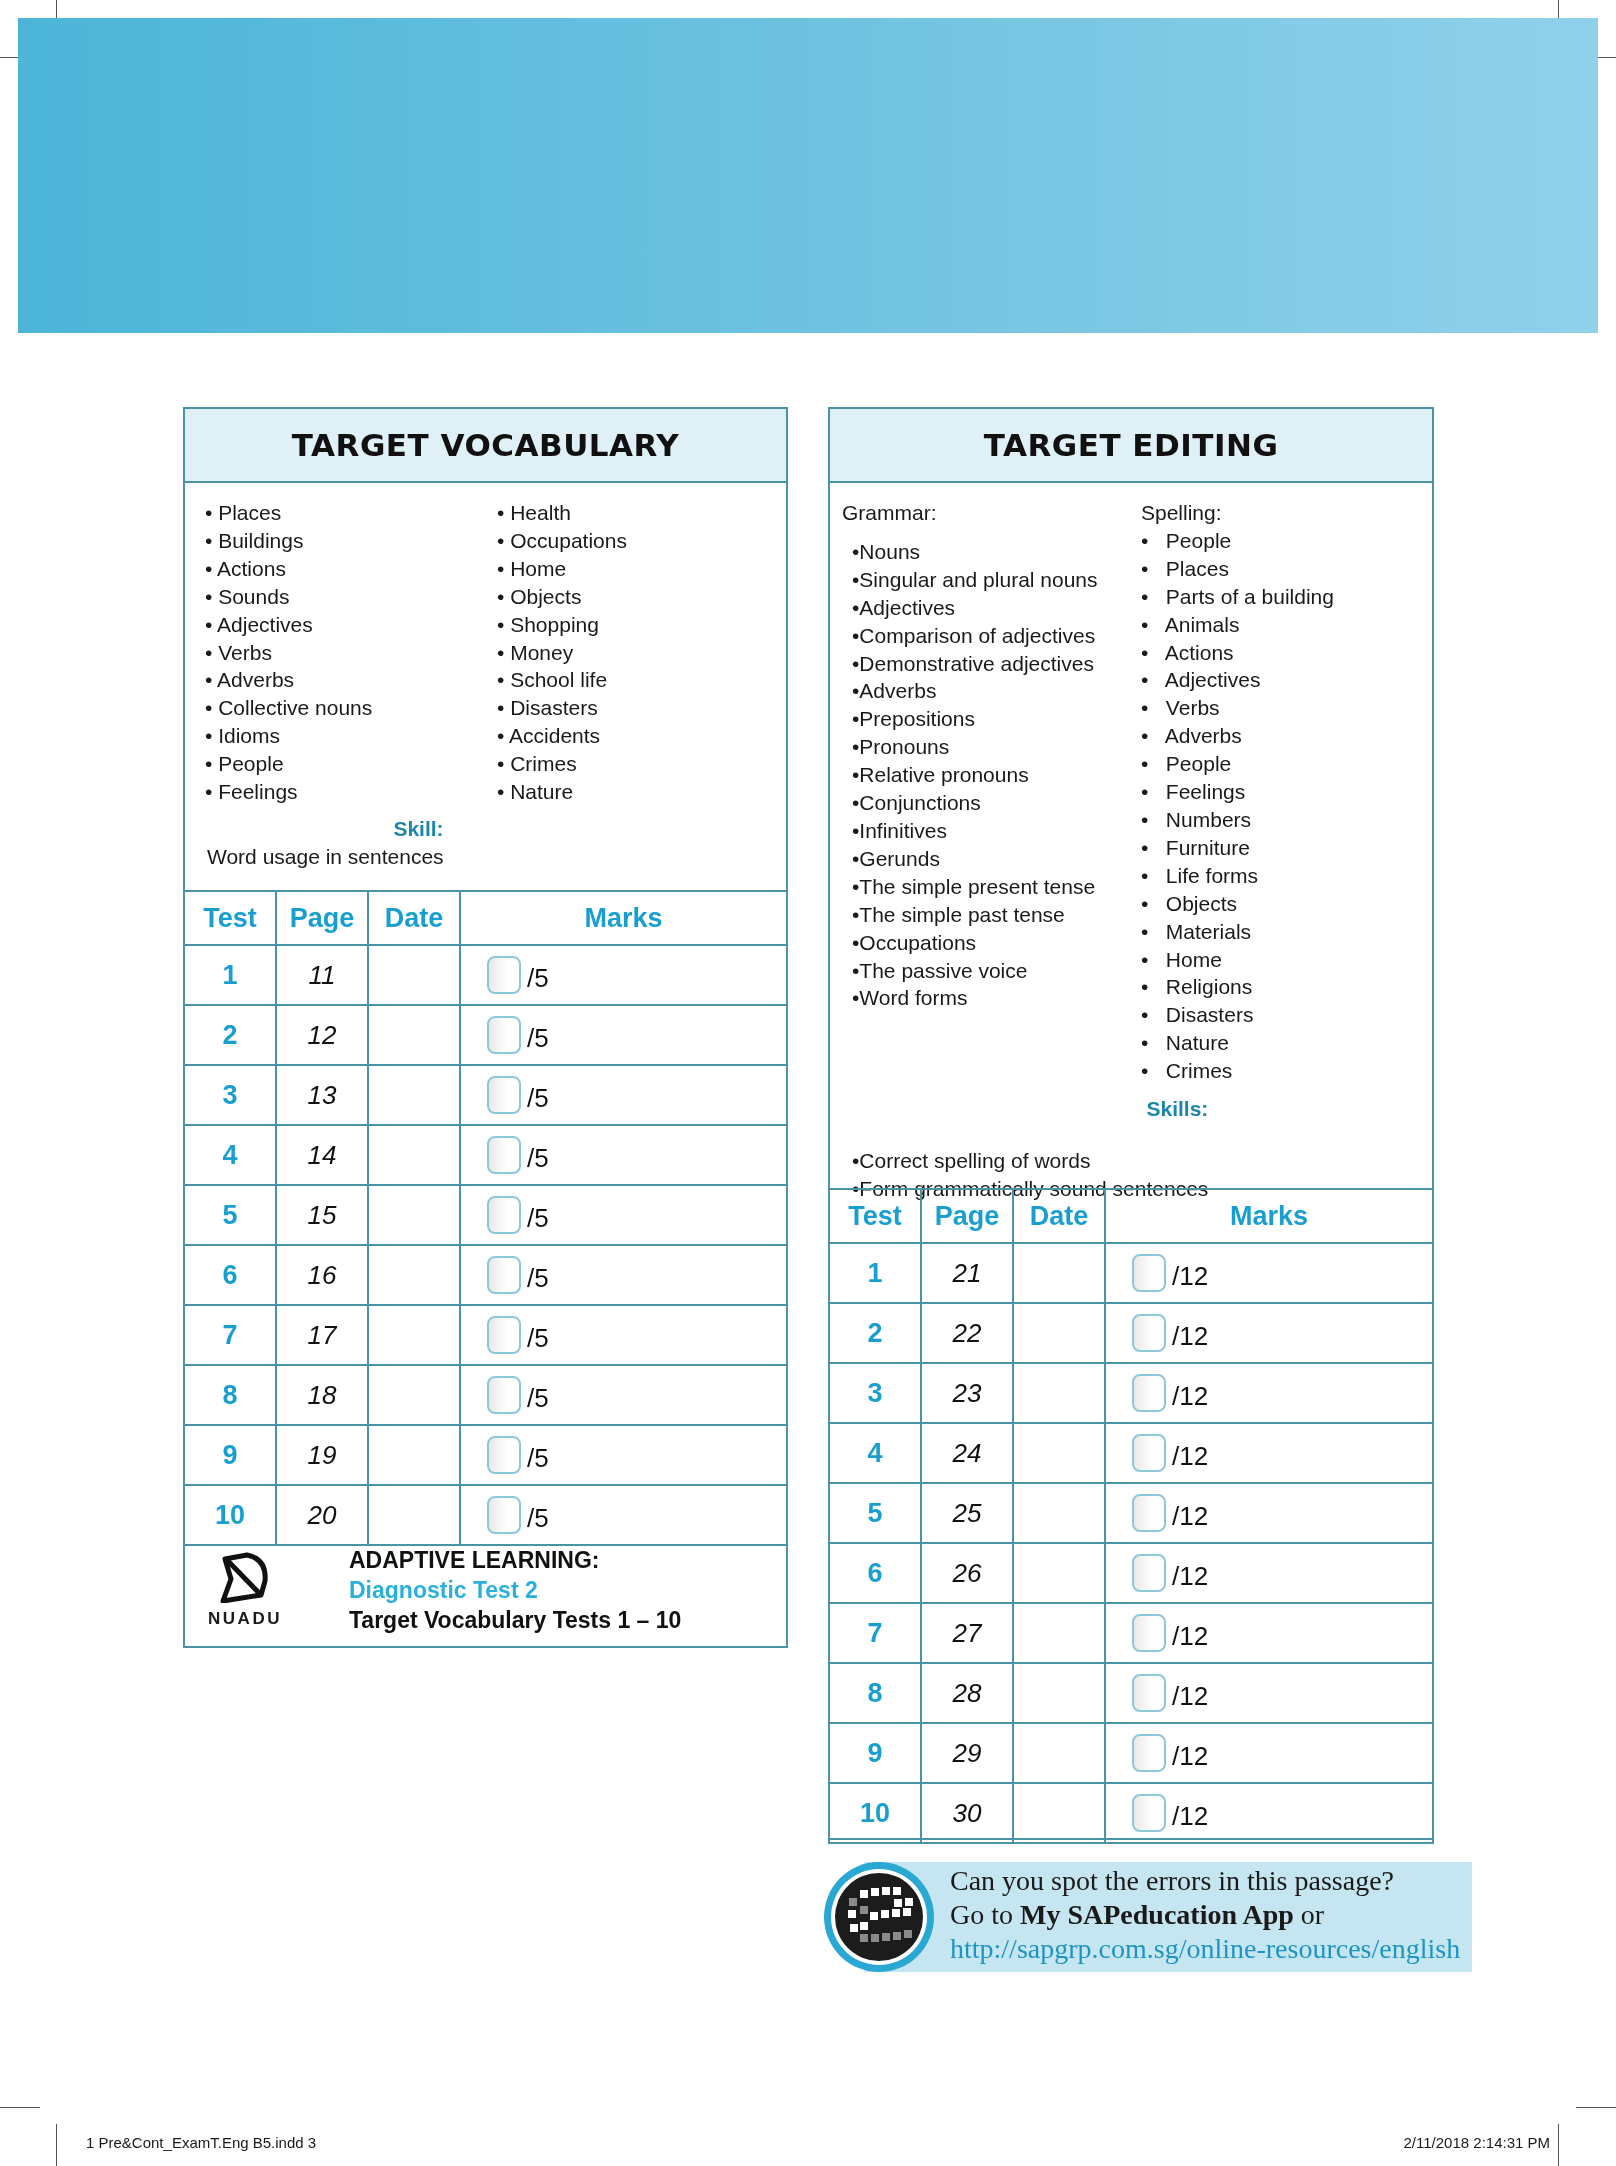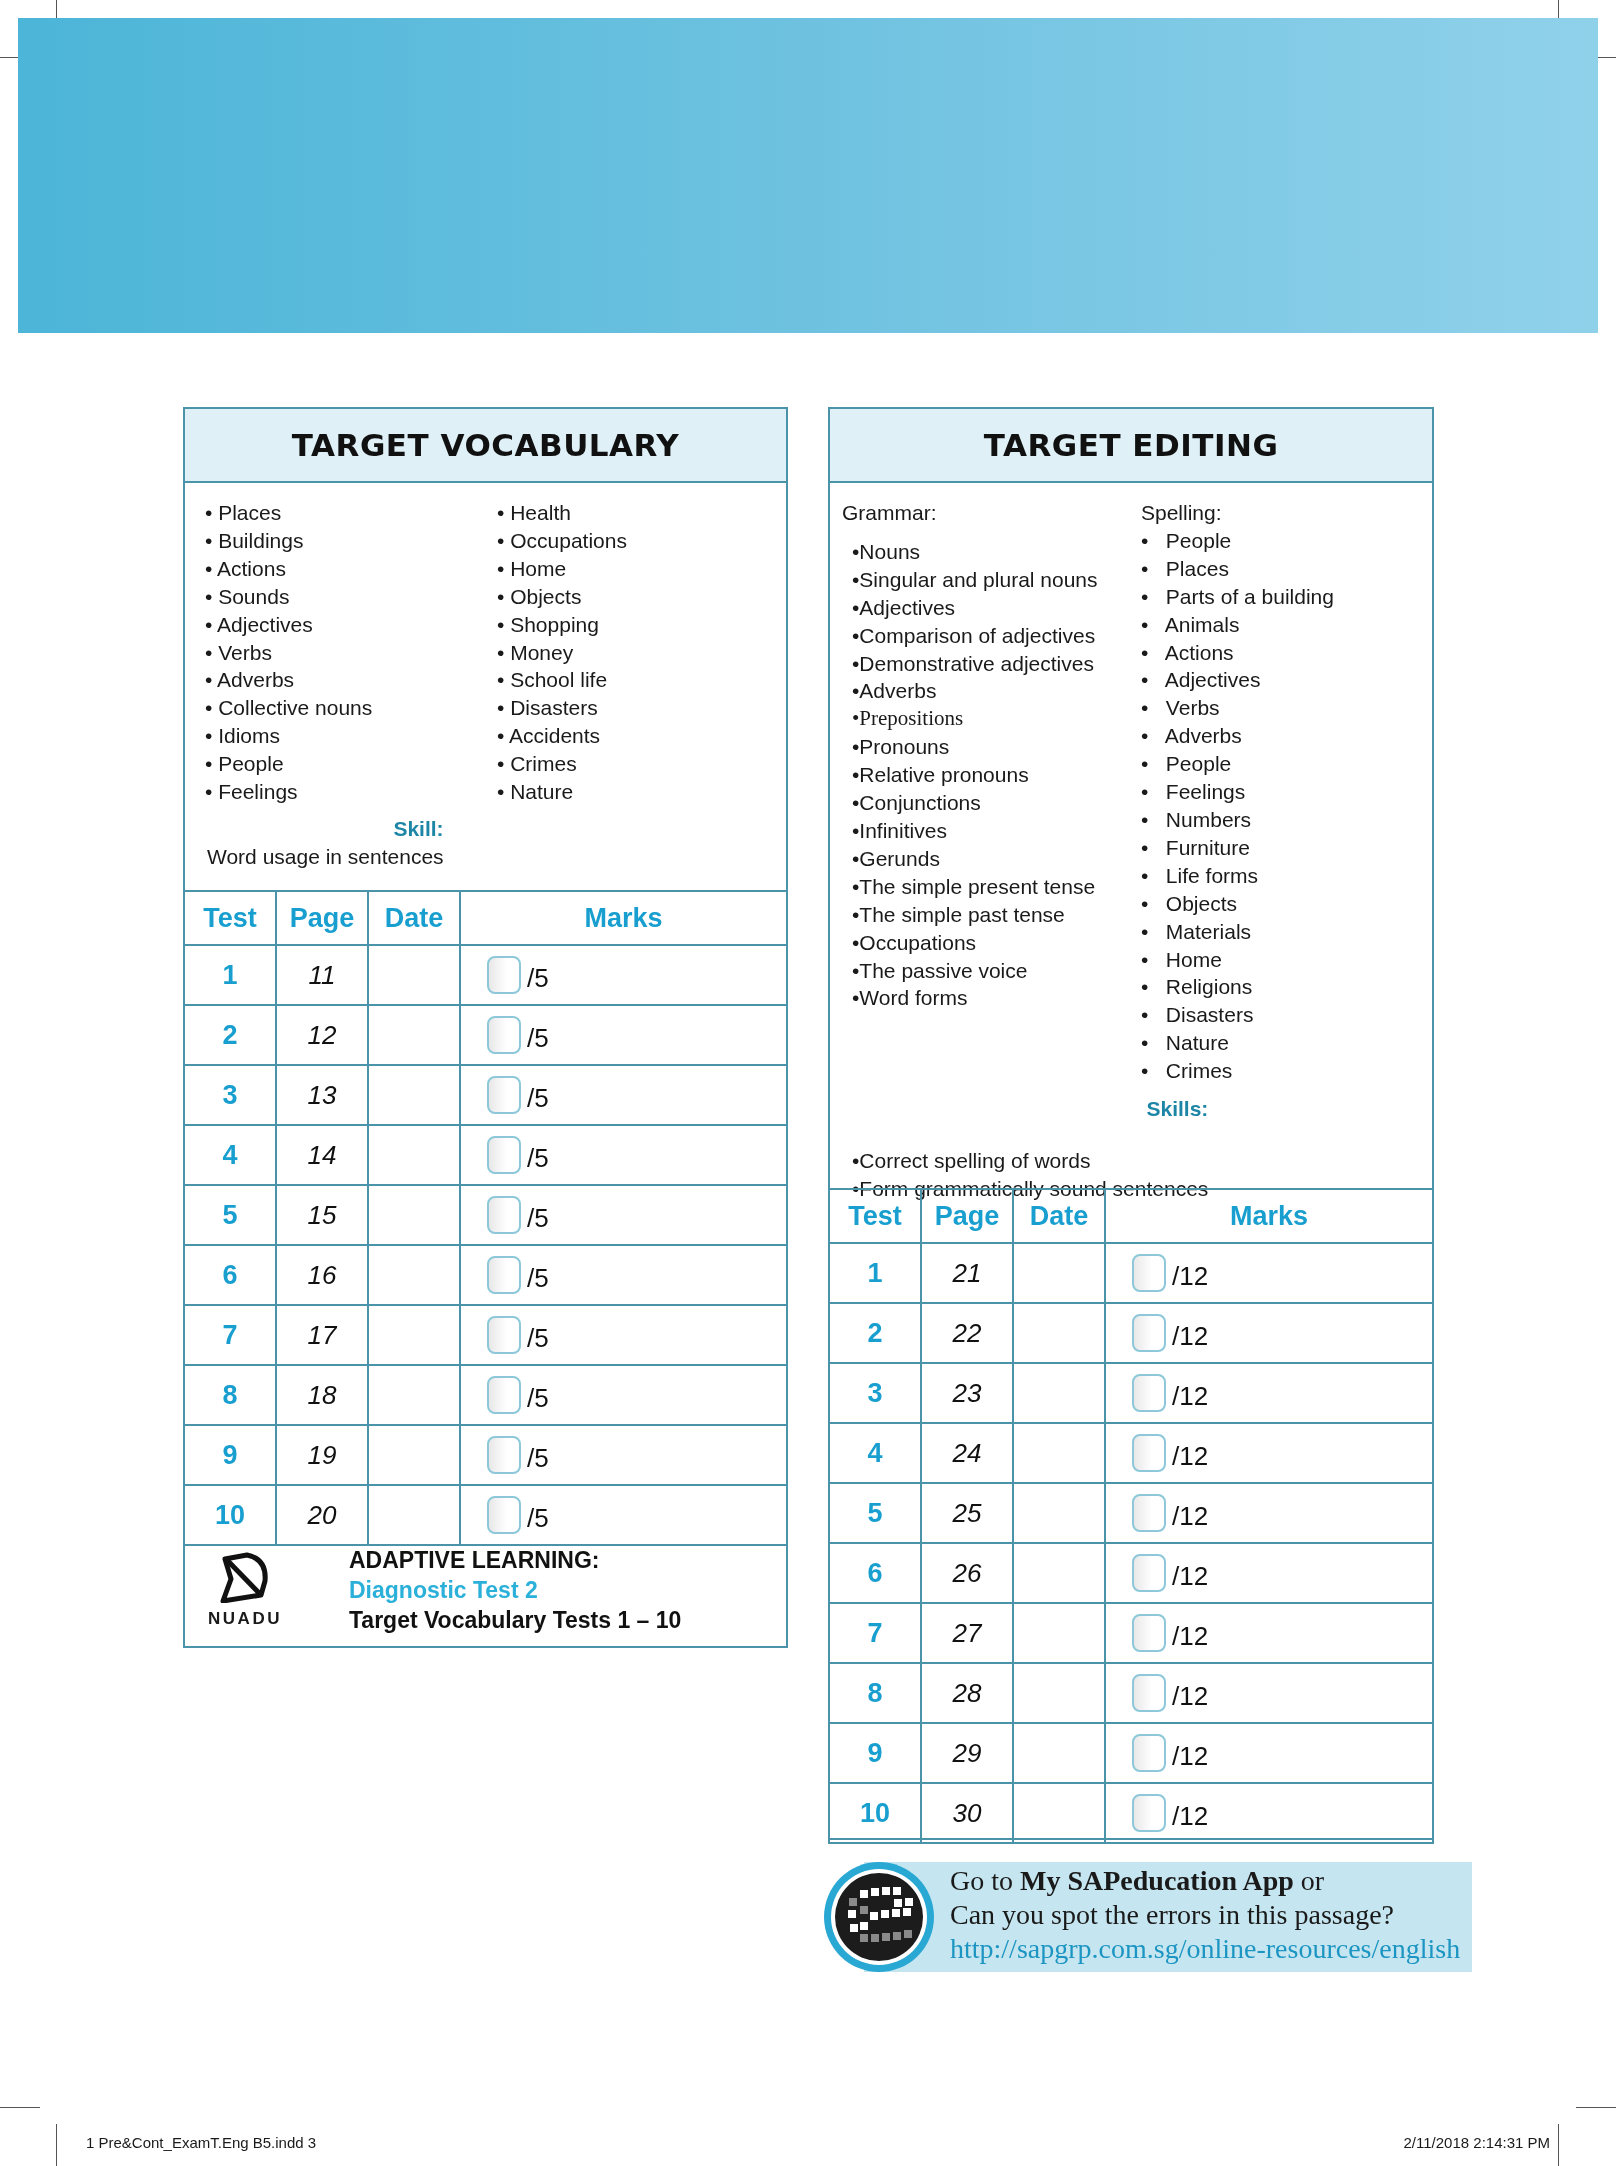--- a/index.html
+++ b/index.html
@@ -261,21 +261,21 @@
   <div class="box-header">TARGET EDITING</div>
   <div class="lists" style="height:700px;">
     <div class="col" id="grammar-col" style="left:12px;top:16px;">
         <div>Grammar:</div>
         <div style="padding-left:10px;margin-top:11px;"><span>•</span><span>Nouns</span></div>
         <div style="padding-left:10px;"><span>•</span><span>Singular and plural nouns</span></div>
         <div style="padding-left:10px;"><span>•</span><span>Adjectives</span></div>
         <div style="padding-left:10px;"><span>•</span><span>Comparison of adjectives</span></div>
         <div style="padding-left:10px;"><span>•</span><span>Demonstrative adjectives</span></div>
         <div style="padding-left:10px;"><span>•</span><span>Adverbs</span></div>
-        <div style="padding-left:10px;font-family:Liberation Serif, serif;"><span>•</span><span>Prepositions</span></div>
+        <div style="padding-left:10px;"><span>•</span><span>Prepositions</span></div>
         <div style="padding-left:10px;"><span>•</span><span>Pronouns</span></div>
         <div style="padding-left:10px;"><span>•</span><span>Relative pronouns</span></div>
         <div style="padding-left:10px;"><span>•</span><span>Conjunctions</span></div>
         <div style="padding-left:10px;"><span>•</span><span>Infinitives</span></div>
         <div style="padding-left:10px;"><span>•</span><span>Gerunds</span></div>
         <div style="padding-left:10px;"><span>•</span><span>The simple present tense</span></div>
         <div style="padding-left:10px;"><span>•</span><span>The simple past tense</span></div>
         <div style="padding-left:10px;"><span>•</span><span>Occupations</span></div>
         <div style="padding-left:10px;"><span>•</span><span>The passive voice</span></div>
         <div style="padding-left:10px;"><span>•</span><span>Word forms</span></div>
@@ -464,19 +464,19 @@
         <rect x="36" y="44" width="8" height="8"></rect>
       <rect x="36" y="72" width="8" height="8"></rect>
         <rect x="47" y="72" width="8" height="8"></rect>
         <rect x="58" y="71" width="8" height="8"></rect>
         <rect x="69" y="70" width="8" height="8"></rect>
         <rect x="80" y="68" width="8" height="8"></rect>
     </g>
   </svg>
 </div>
 <div class="promo-text">
+  <div>Can you spot the errors in this passage?</div>
   <div><span>Go to </span><span class="promo-bold">My SAPeducation App</span><span> or</span></div>
-  <div>Can you spot the errors in this passage?</div>
   <div class="promo-link">http://sapgrp.com.sg/online-resources/english</div>
 </div>
 
 <div class="footer-left">1 Pre&amp;Cont_ExamT.Eng B5.indd   3</div>
 <div class="footer-right">2/11/2018   2:14:31 PM</div>
 
 </body></html>

